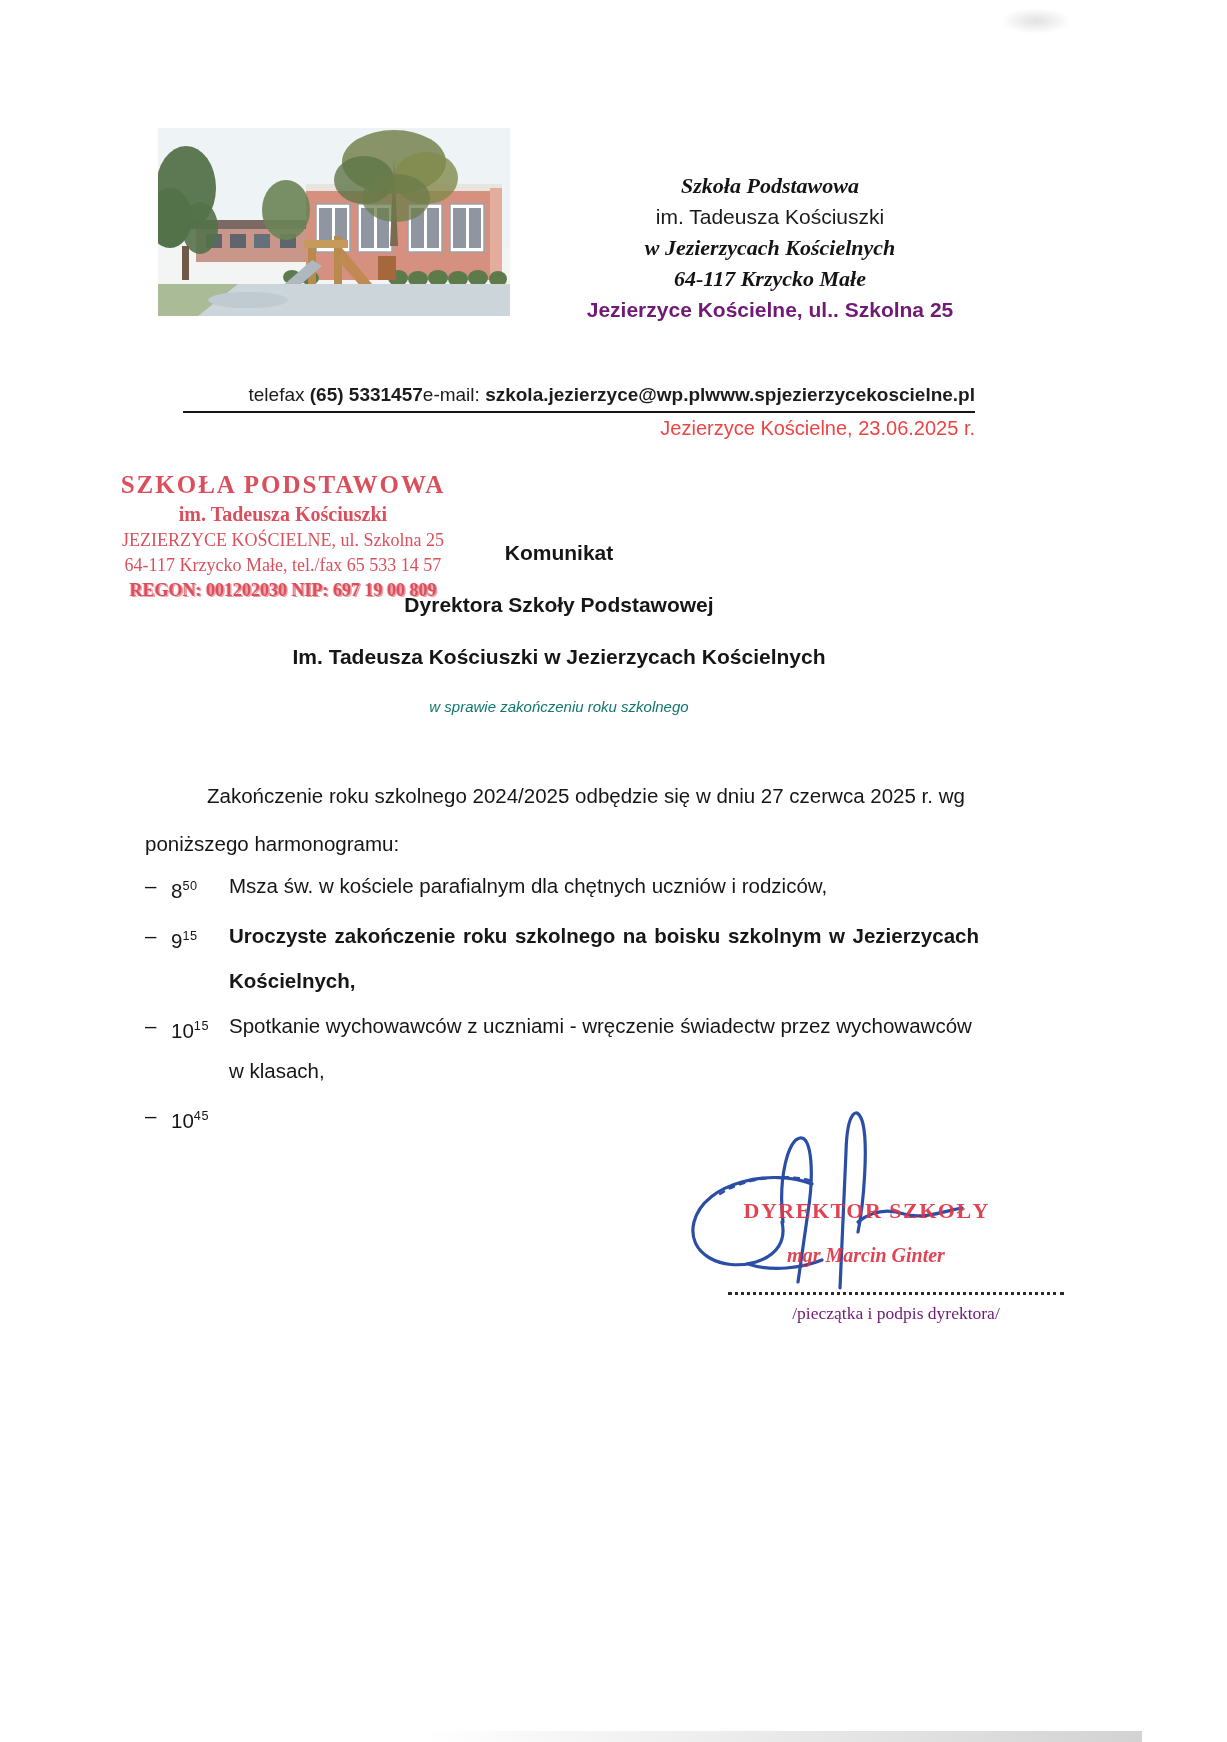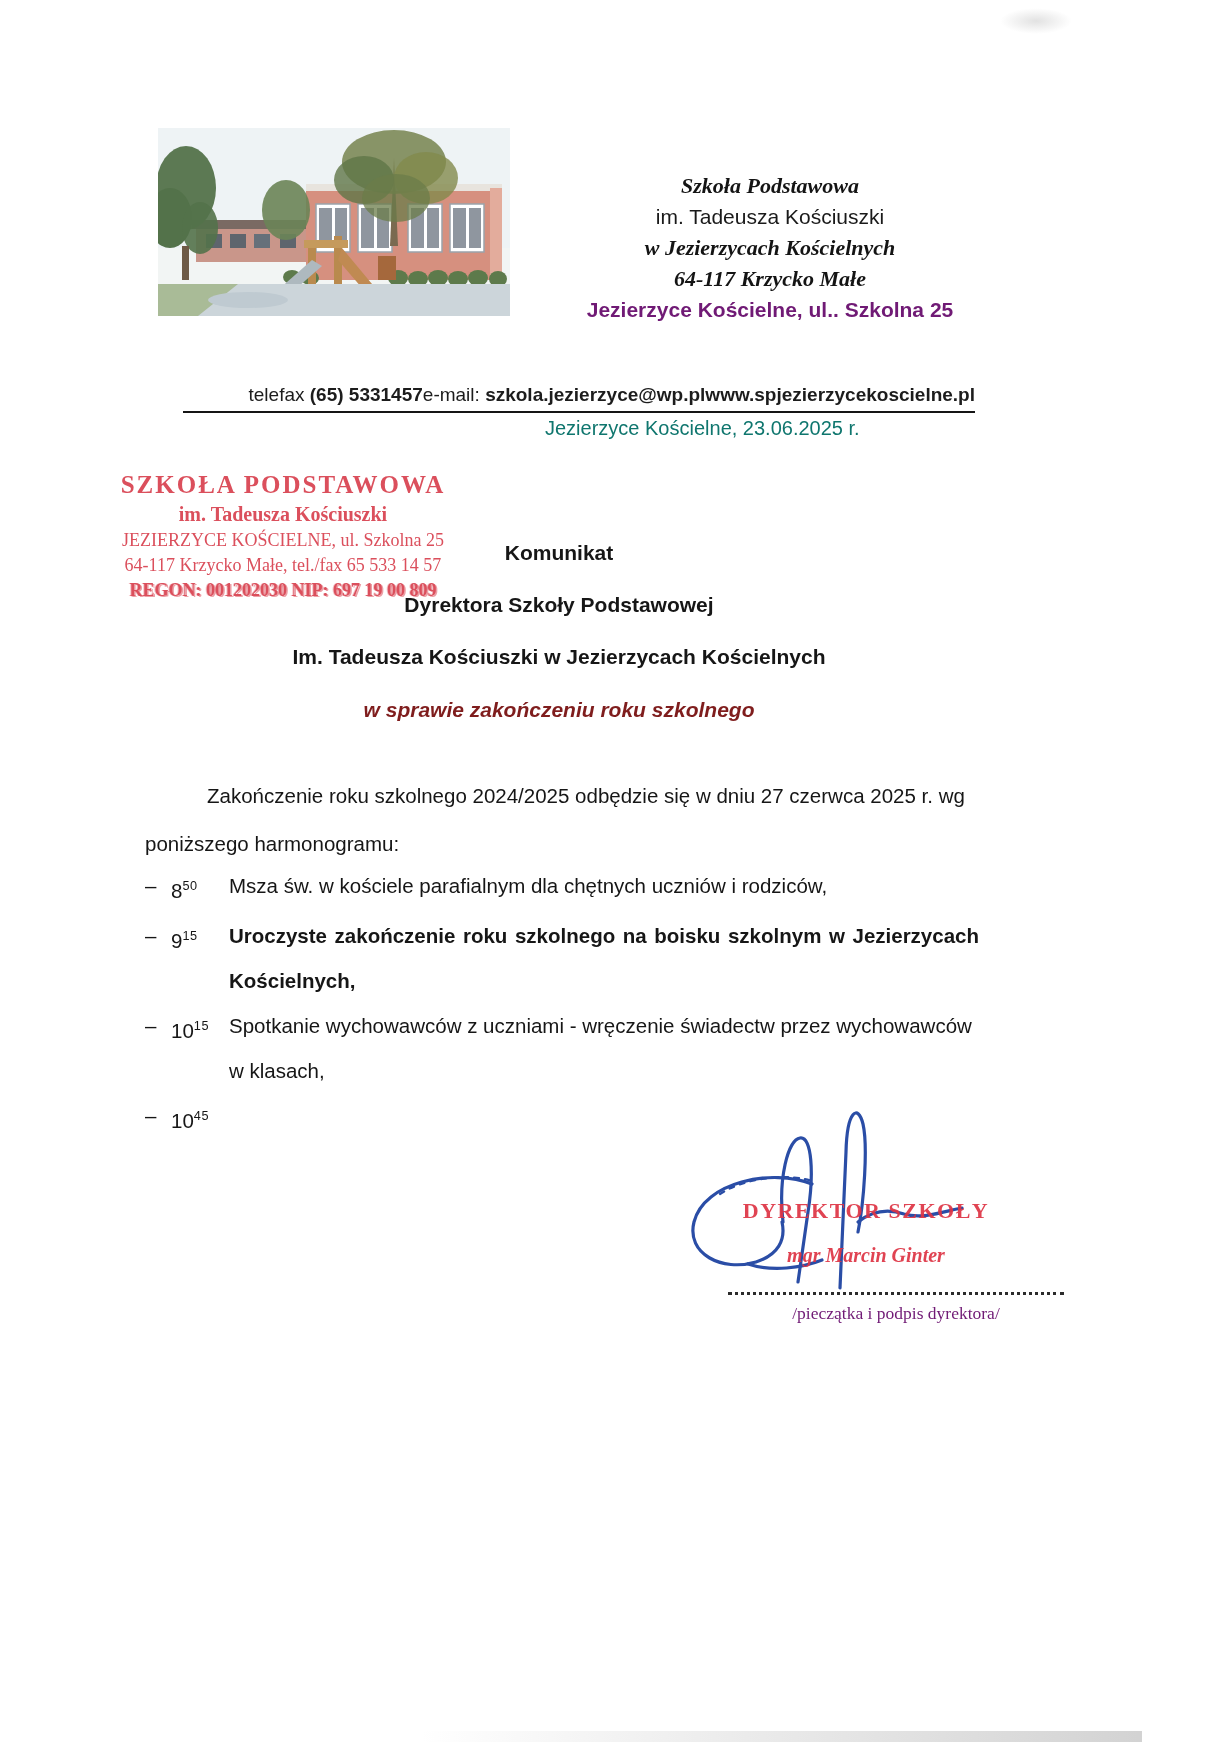--- a/index.html
+++ b/index.html
@@ -15,56 +15,56 @@
             font-size:22px;line-height:31px;color:#141414;}
   .lh-sans{font-size:21px;line-height:31px;color:#1a1a1a;}
   .lh-sans-bold{font-size:21px;line-height:32px;font-weight:bold;color:#701a75;}
 
   
   .contact{position:absolute;left:183px;top:384px;width:792px;display:flex;
            justify-content:flex-end;align-items:baseline;
            border-bottom:2.5px solid #151515;padding-bottom:5px;font-size:19px;}
   .contact .seg{white-space:nowrap;}
   .contact b{font-weight:bold;}
-  .dateline{position:absolute;left:545px;top:417px;width:430px;text-align:left;
-            font-size:20px;color:#0f766e;}
+  .dateline{position:absolute;left:545px;top:417px;width:430px;text-align:right;
+            font-size:20px;color:#ef4444;}
 
   
   .stamp{position:absolute;left:92px;top:470px;width:382px;text-align:center;
          font-family:"Liberation Serif",serif;color:#d8414f;opacity:.92;}
   .stamp .s1{font-size:25px;font-weight:bold;letter-spacing:2px;line-height:30px;}
   .stamp .s2{font-size:20px;font-weight:bold;line-height:28px;}
   .stamp .s3{font-size:18px;line-height:25px;}
   .stamp .s4{font-size:18px;line-height:25px;}
   .stamp .s5{font-size:18px;font-weight:bold;line-height:25px;
              text-shadow:1.6px .8px 0 rgba(216,65,79,.55), -1px 0 0 rgba(216,65,79,.35);
              filter:blur(.2px);}
 
   
   .headings{position:absolute;left:145px;top:541px;width:828px;text-align:center;}
   .headings .h{font-size:21px;font-weight:bold;color:#161616;}
   .headings .h1{margin-bottom:28px;}
   .headings .h2{margin-bottom:28px;}
   .headings .h3{margin-bottom:29px;}
-  .headings .h4{font-size:21px;font-style:italic;font-weight:bold;color:#7f1d1d;}
+  .headings .h4{font-size:15px;font-style:italic;font-weight:normal;color:#0f766e;}
 
   
   .intro{position:absolute;left:145px;top:772px;width:834px;font-size:20.5px;
          line-height:48px;text-indent:62px;color:#161616;}
   .schedule{position:absolute;left:145px;top:863px;width:834px;font-size:20.5px;color:#161616;}
   .sched-item{display:flex;align-items:flex-start;line-height:45px;}
   .sched-item .dash{width:26px;flex:none;}
   .sched-item .time{width:58px;flex:none;font-weight:normal;}
   .sched-item .time sup{font-size:.62em;vertical-align:super;letter-spacing:.5px;}
   .sched-item .stext{flex:1;}
   .sched-item .just{text-align:justify;font-weight:bold;}
 
   
   .sig-svg{position:absolute;left:652px;top:1082px;width:340px;height:220px;}
-  .sig-title{position:absolute;left:718px;top:1198px;width:296px;text-align:center;
+  .sig-title{position:absolute;left:694px;top:1198px;width:296px;text-align:right;
              font-family:"Liberation Serif",serif;font-weight:bold;font-size:22px;
              letter-spacing:1.5px;color:#de3545;opacity:.93;}
   .sig-name{position:absolute;left:718px;top:1244px;width:296px;text-align:center;
             font-family:"Liberation Serif",serif;font-weight:bold;font-style:italic;
             font-size:20px;color:#de3545;opacity:.93;}
   .sig-dots{position:absolute;left:728px;top:1276px;width:336px;height:16px;
             border-bottom:3.5px dotted #2b2b2b;}
   .sig-caption{position:absolute;left:712px;top:1303px;width:368px;text-align:center;
                font-size:17.5px;color:#701a75;font-family:Liberation Serif, serif;}
 

